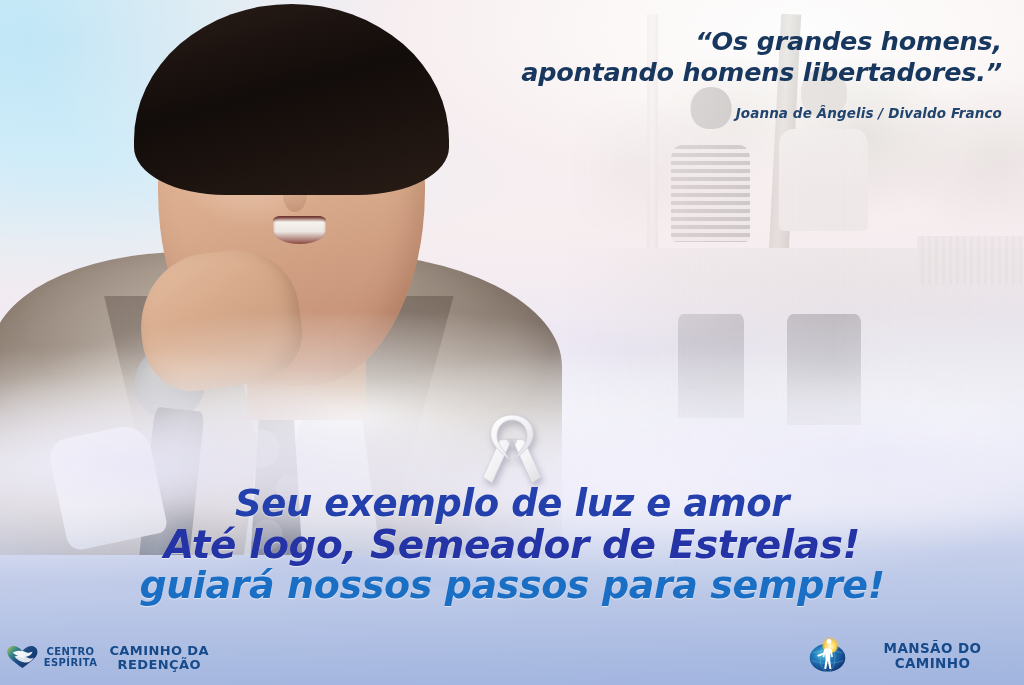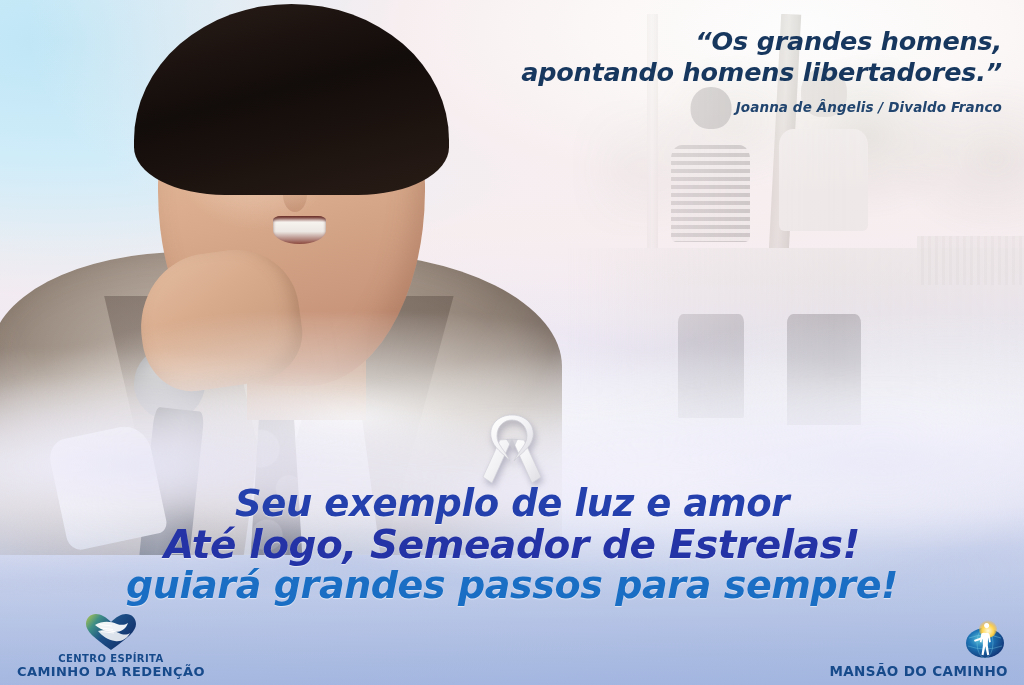--- a/index.html
+++ b/index.html
@@ -251,21 +251,21 @@
     font-family:"DejaVu Sans", sans-serif;
     font-style:italic;
     font-weight:bold;
     font-size:25.5px;
     line-height:31px;
     letter-spacing:-.2px;
     color:#17375e;
     white-space:nowrap;
   }
   .quote-attrib {
-    margin-top:11px;
+    margin-top:17px;
     font-family:"DejaVu Sans", sans-serif;
     font-style:italic;
     font-weight:bold;
     font-size:13.5px;
     letter-spacing:.1px;
     color:#21456e;
   }
 
   
   .ribbon-wrap {
@@ -289,24 +289,24 @@
     letter-spacing:-.4px;
     text-shadow:0 1px 1px rgba(255,255,255,.55);
   }
   .hl-1 { font-size:39px; line-height:41px; color:#2433a6; }
   .hl-2 { font-size:37px; line-height:40px; color:#2440ad; }
   .hl-3 { font-size:38px; line-height:41px; color:#1a6fc4; }
 
   
   .logo {
     position:absolute; bottom:6px;
-    display:flex; flex-direction:column; align-items:center;
+    display:flex; flex-direction:row; align-items:center;
   }
   .logo-left  { left:6px;  width:210px; }
-  .logo-right { right:16px; width:210px;align-items:flex-end; }
+  .logo-right { right:8px; width:210px; }
   .logo-mark { width:54px; height:40px; margin-bottom:2px; }
   .logo-mark svg { display:block; width:100%; height:100%; }
   .logo-right .logo-mark { width:46px; height:44px; }
   .logo-txt {
     font-family:"DejaVu Sans", sans-serif;
     font-weight:bold;
     color:#164a8a;
     text-align:center;
     line-height:1.08;
     letter-spacing:.4px;
@@ -389,21 +389,21 @@
            C29 41 21 36 21 27 C21 17 28 11 36 11
            C44 11 51 17 51 27 C51 36 43 41 38 52
            C44 45 55 39 57 28 C59 16 50 6 36 6 Z"></path>
       <path fill="#c9c9d2" opacity=".75" d="M30 30 L42 30 L37 41 Z"></path>
     </svg>
   </div>
 
   <div class="headline">
     <div class="hl hl-2">Seu exemplo de luz e amor</div>
     <div class="hl hl-1">Até logo, Semeador de Estrelas!</div>
-    <div class="hl hl-3">guiará grandes passos para sempre!</div>
+    <div class="hl hl-3">guiará nossos passos para sempre!</div>
   </div>
 
   <div class="logo logo-left">
     <div class="logo-mark">
       <svg viewBox="0 0 54 40" xmlns="http://www.w3.org/2000/svg" aria-hidden="true">
         <defs>
           <linearGradient id="hg" x1="0" y1="0" x2="1" y2="0.6">
             <stop offset="0%" stop-color="#b8c94a"></stop>
             <stop offset="24%" stop-color="#3f8f86"></stop>
             <stop offset="52%" stop-color="#1d4f86"></stop>

